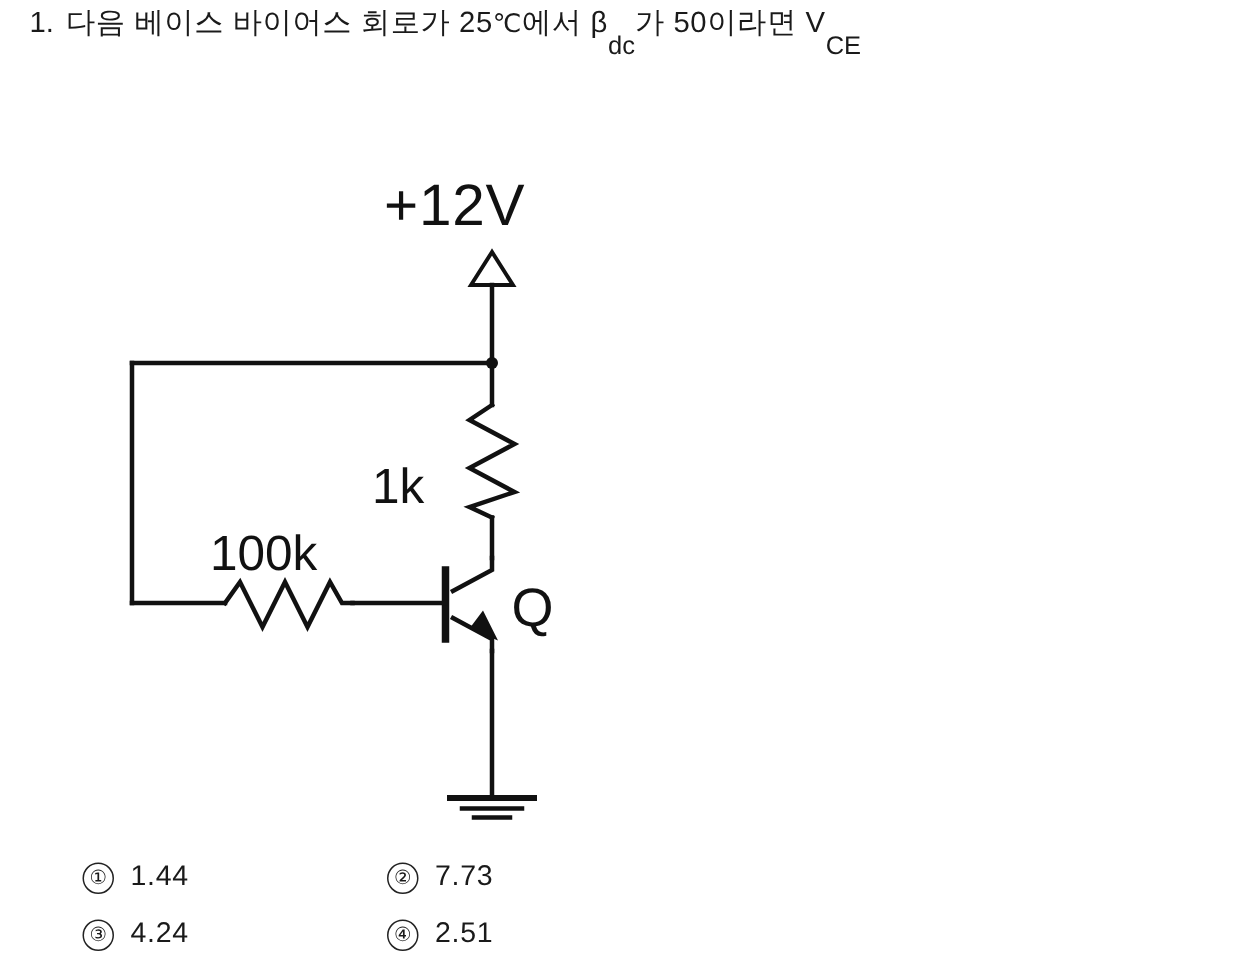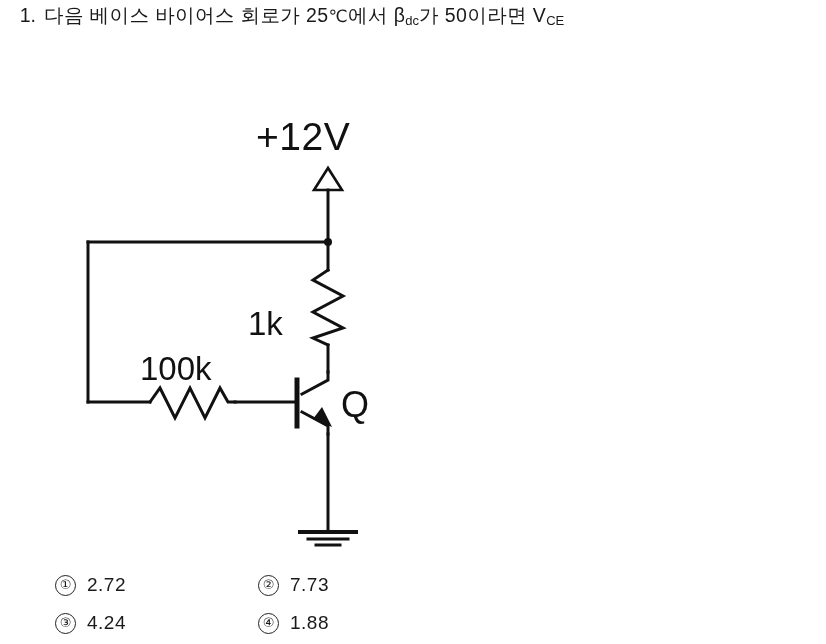--- a/index.html
+++ b/index.html
@@ -40,25 +40,25 @@
     flex: 1 1 auto;
     padding-right: 8px;
   }
   .q-line {
     font-size: 19.5px;
     line-height: 31px;
     letter-spacing: 0.4px;
     white-space: nowrap;
   }
   .q-line sub {
-    font-size: 13px;
+    font-size: 17px;
     letter-spacing: 0;
     vertical-align: baseline;
     position: relative;
-    top: 3px;
+    top: 15px;
   }
   .q-line .sc {
     font-size: 17px;
   }
 
   
   .circuit {
     position: absolute;
     left: 0;
     top: 104px;
@@ -169,30 +169,30 @@
     <text class="cir-label" x="140" y="276" font-size="33">100k</text>
 
     <text class="cir-label" x="341" y="313" font-size="36">Q</text>
   </svg>
 </div>
 
 <div class="answers">
   <div class="ans-row">
     <div class="ans-cell c1">
       <span class="ans-marker">①</span>
-      <span class="ans-text">2.72</span>
+      <span class="ans-text">1.44</span>
     </div>
     <div class="ans-cell c2">
       <span class="ans-marker">②</span>
       <span class="ans-text">7.73</span>
     </div>
   </div>
   <div class="ans-row">
     <div class="ans-cell c1">
       <span class="ans-marker">③</span>
       <span class="ans-text">4.24</span>
     </div>
     <div class="ans-cell c2">
       <span class="ans-marker">④</span>
-      <span class="ans-text">1.88</span>
+      <span class="ans-text">2.51</span>
     </div>
   </div>
 </div>
 
 </body></html>

